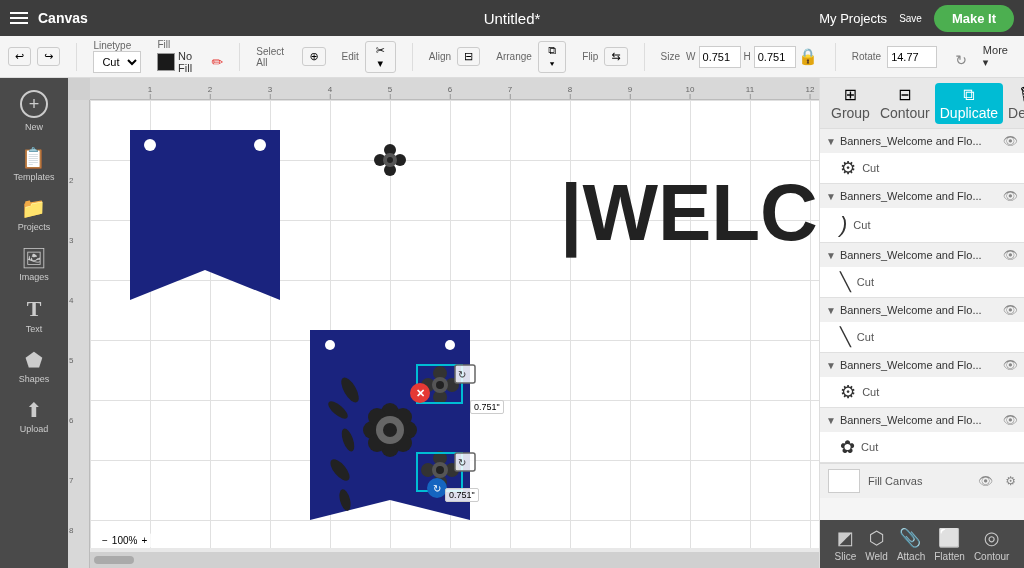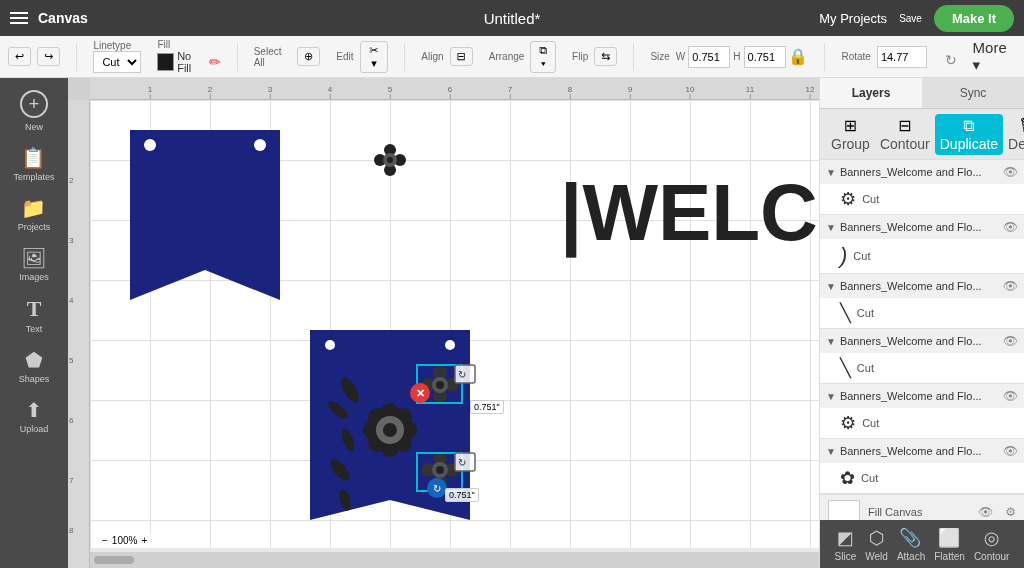--- a/index.html
+++ b/index.html
@@ -94,21 +94,21 @@
     .bottom-bar { height: 48px; background: #4a4a4a; display: flex; align-items: center; justify-content: space-around; padding: 0 10px; }
     .bottom-btn { display: flex; flex-direction: column; align-items: center; color: #ccc; font-size: 10px; cursor: pointer; gap: 2px; }
     .bottom-btn .icon { font-size: 18px; }
 
     
     .ruler-h-content { position: absolute; top: 0; left: 0; width: 100%; height: 100%; }
     .ruler-tick { position: absolute; bottom: 0; font-size: 8px; color: #666; text-align: center; transform: translateX(-50%); }
     .ruler-tick::after { content: ''; display: block; width: 1px; height: 5px; background: #999; margin: 0 auto; }
     .ruler-v-tick { position: absolute; left: 0; font-size: 8px; color: #666; transform: translateY(-50%); padding-left: 1px; }
 
-    .more-btn { font-size: 15px; cursor: pointer; color: #333; display: flex; align-items: center; gap: 2px; }
+    .more-btn { font-size: 11px; cursor: pointer; color: #333; display: flex; align-items: center; gap: 2px; }
   </style>
 </head>
 <body>
 
 <div class="top-bar">
   <div class="top-bar-left">
     <div class="hamburger">
       <span></span>
         <span></span>
         <span></span>
@@ -355,24 +355,20 @@
       <span style="cursor:pointer;">+</span>
     </div>
 
     <div class="scrollbar-h">
       <div class="scrollbar-thumb"></div>
     </div>
   </div>
 
   <div class="right-panel">
 
-    <div class="right-panel-tabs">
-      <div class="right-tab active">Layers</div>
-      <div class="right-tab">Sync</div>
-    </div>
 
     <div class="layer-actions">
       <div class="layer-action-btn">
         <span class="icon">⊞</span>
         <span class="lbl">Group</span>
       </div>
       <div class="layer-action-btn">
         <span class="icon">⊟</span>
         <span class="lbl">Contour</span>
       </div>

